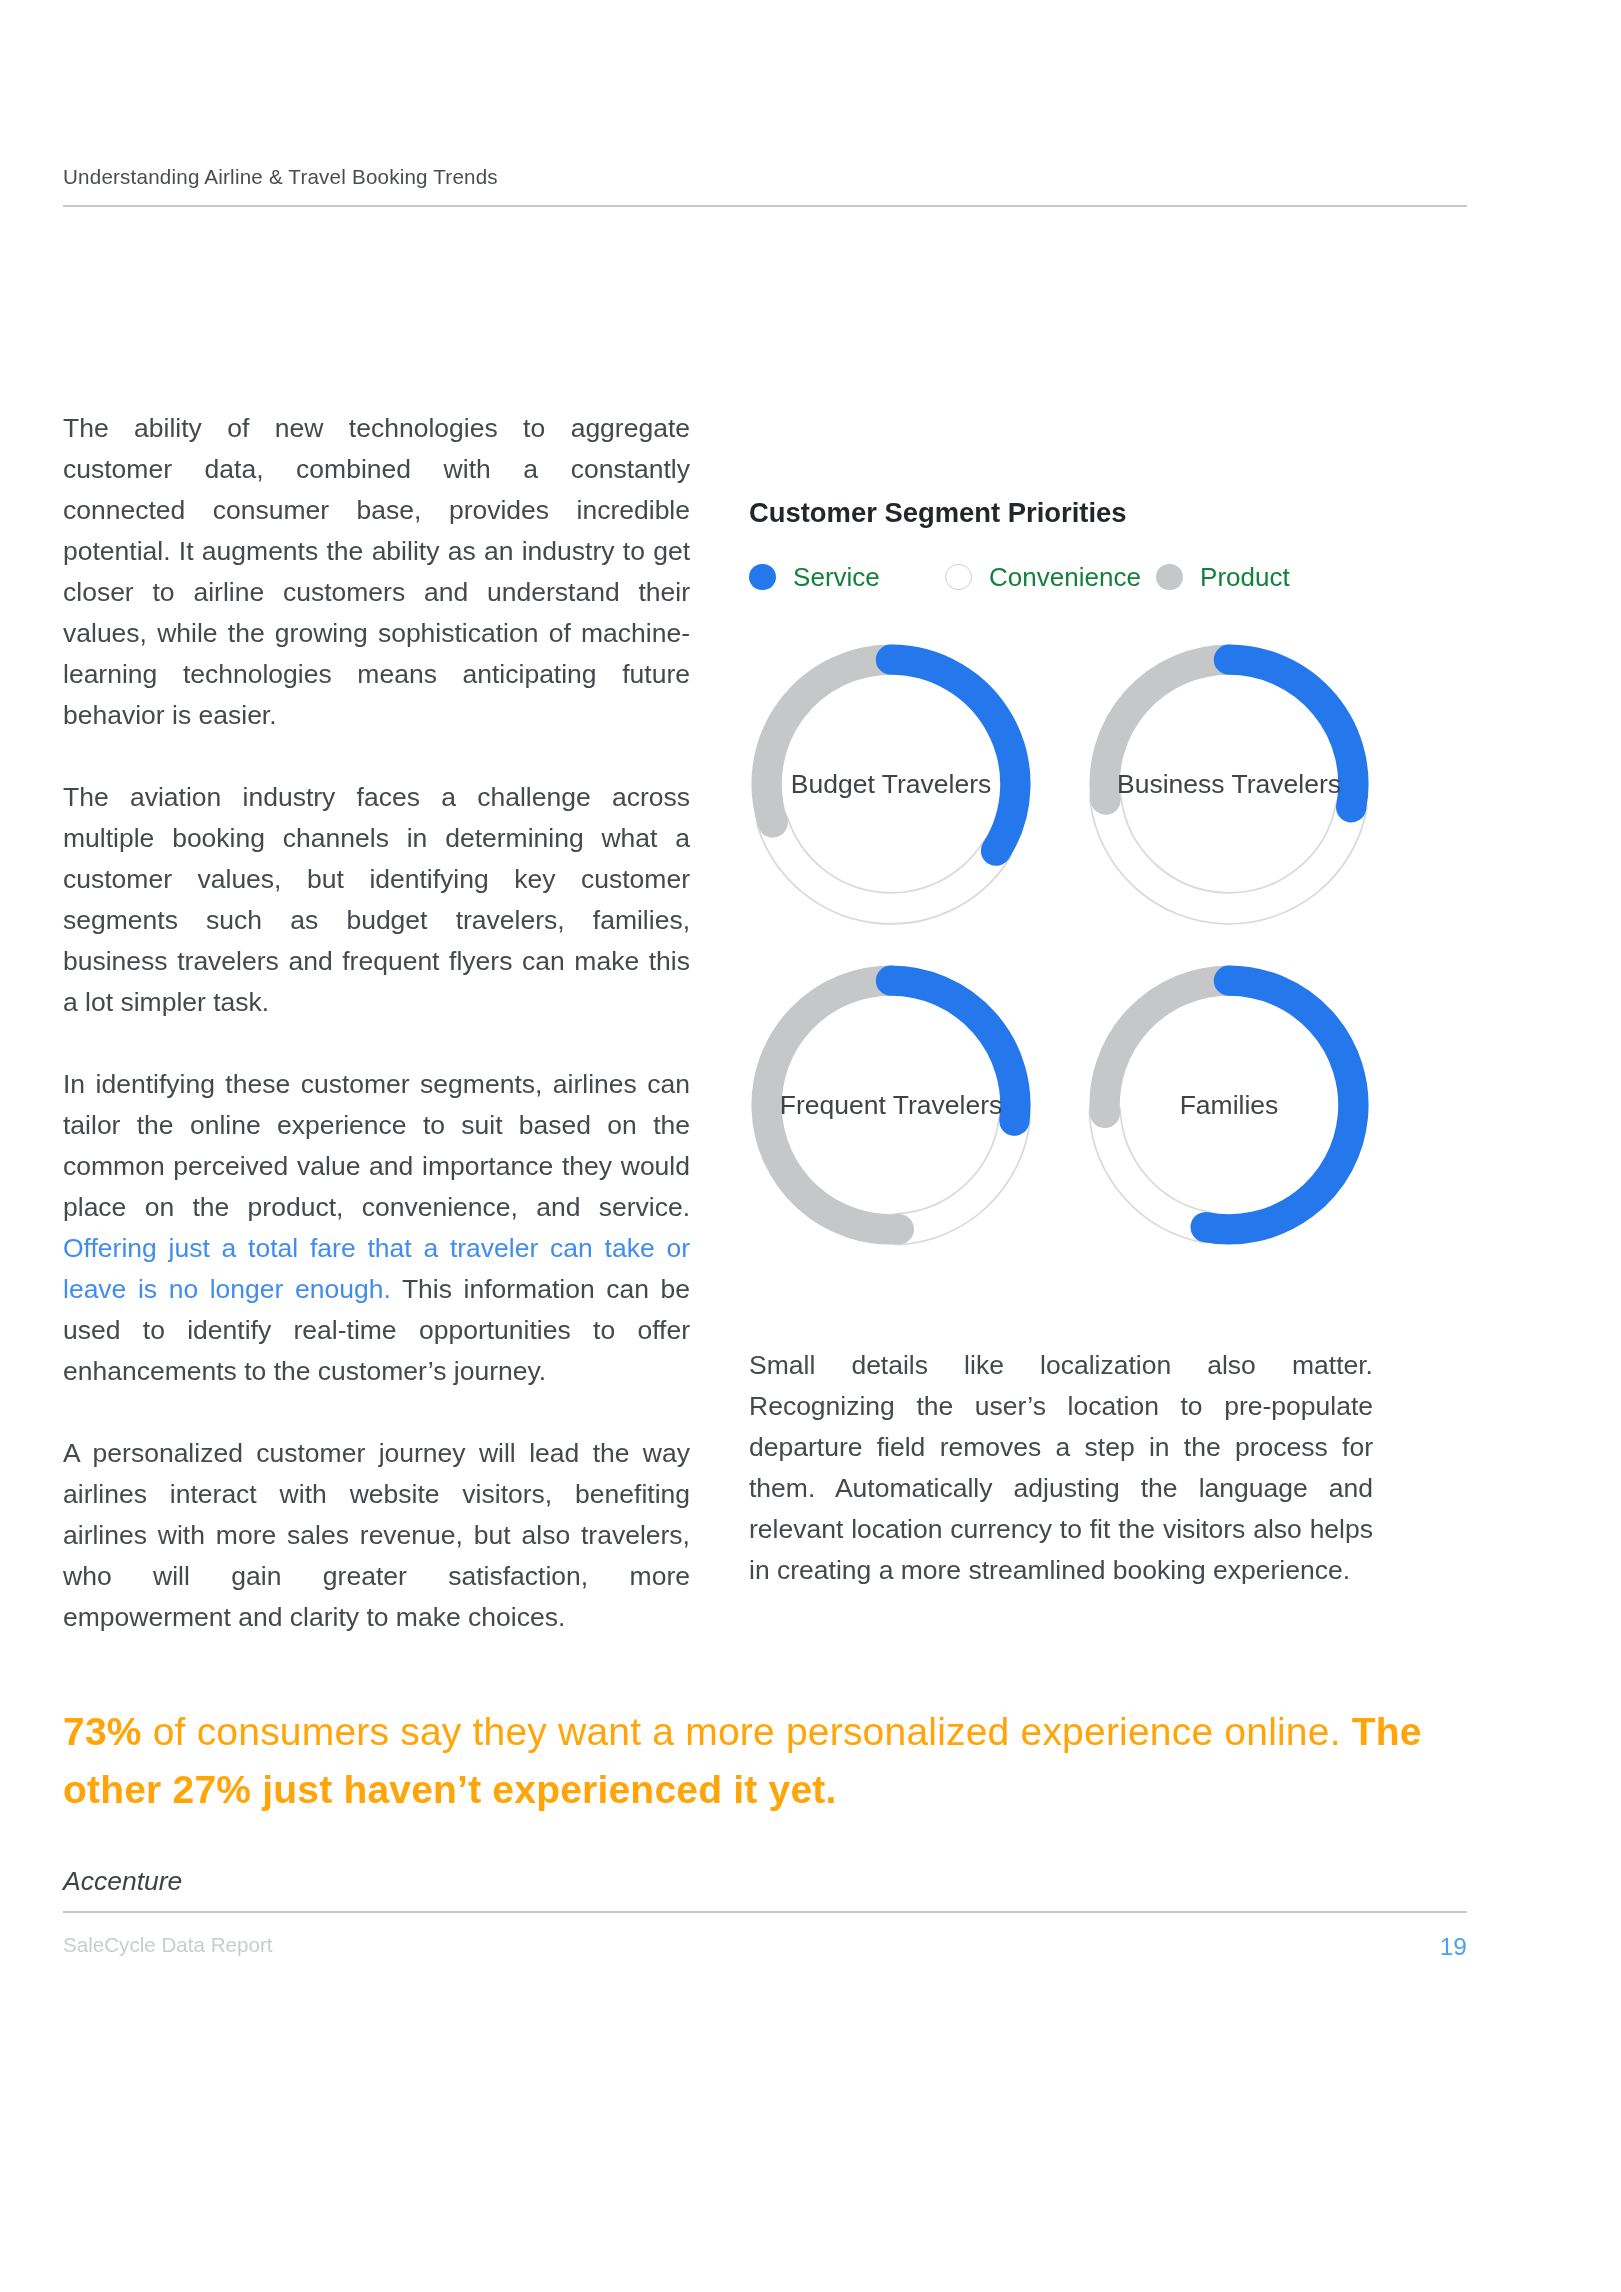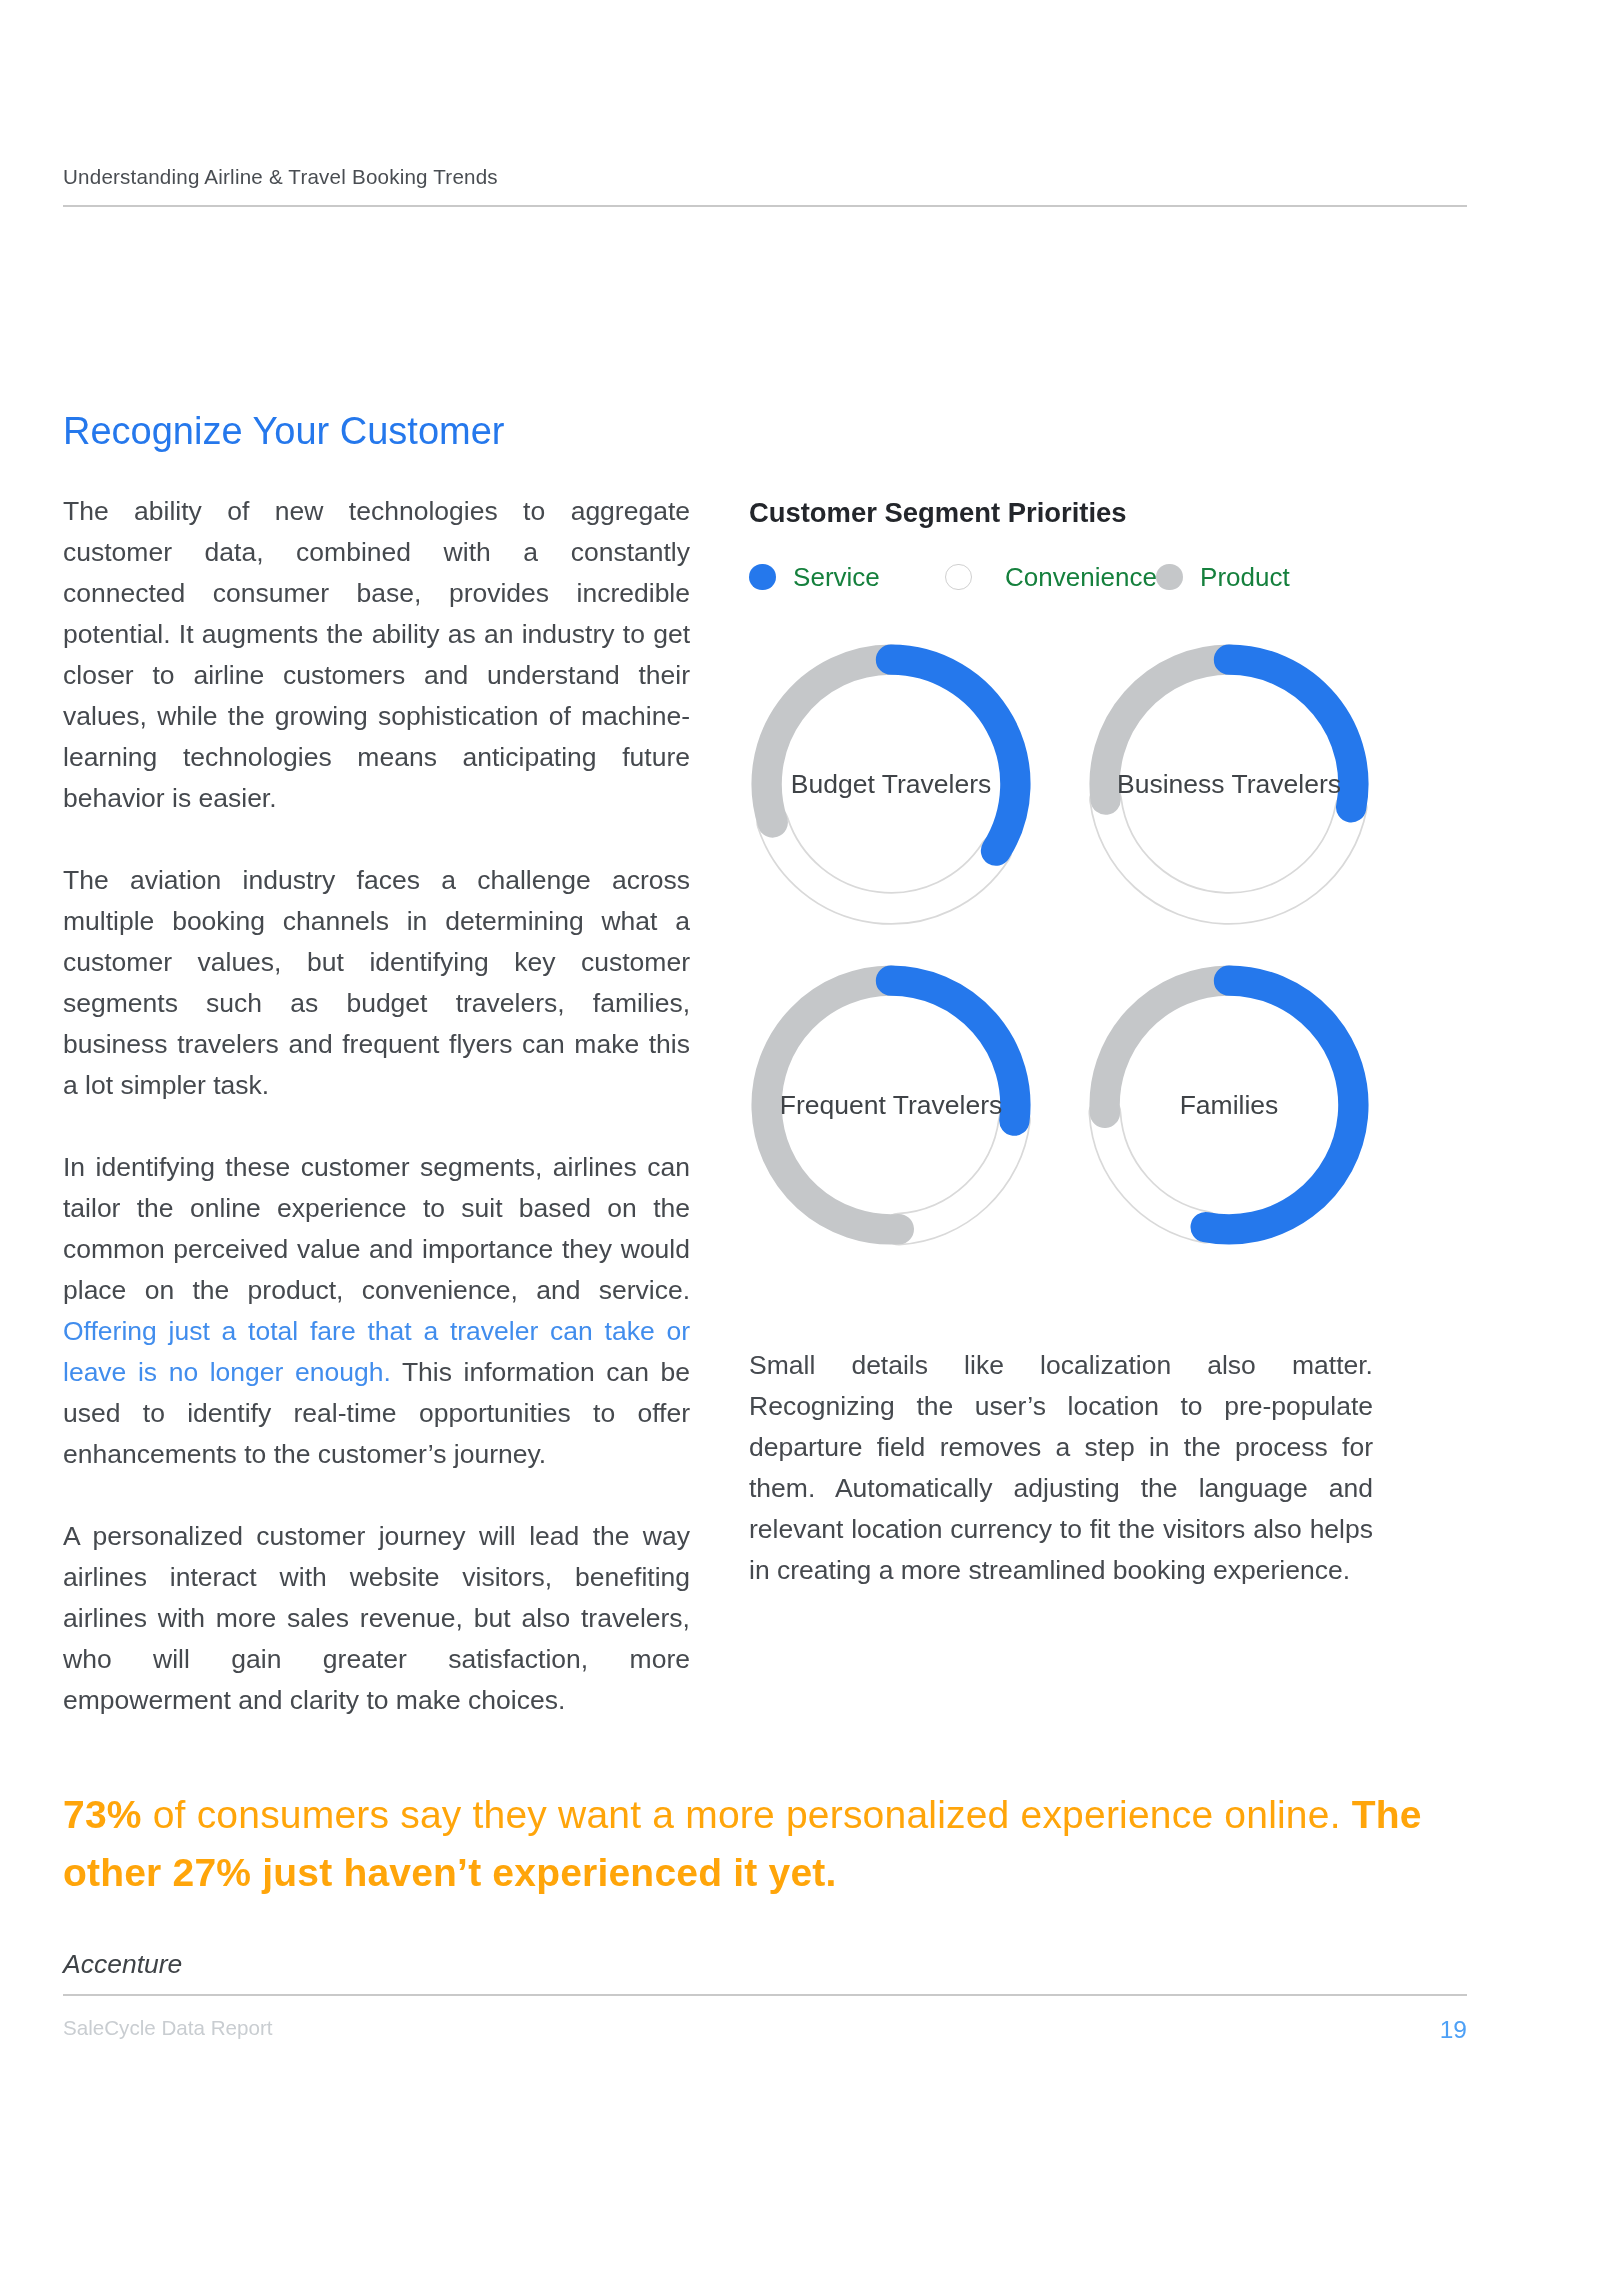--- a/index.html
+++ b/index.html
@@ -52,21 +52,21 @@
   }
   .legend{
     display:flex;
     align-items:center;
     margin-top:33px;
     height:31px;
   }
   .legend-item{display:flex;align-items:center;}
   .legend-item + .legend-item{margin-left:0;}
   .legend-item:nth-child(1){width:196px;}
-  .legend-item:nth-child(2){width:211px;gap:16px;}
+  .legend-item:nth-child(2){width:211px;}
   .swatch{
     width:26.5px;height:26.5px;border-radius:50%;
     margin-right:17.6px;
     box-sizing:border-box;
     flex:0 0 26.5px;
   }
   .swatch.outlined{border:1.5px solid #d0d0d0;background:#fff;}
   .legend-label{font-size:26px;color:#15803d;}
   .donut-grid{
     margin-top:49px;
@@ -113,21 +113,20 @@
 
 <div class="page">
 
   <header>
     <div class="header-title">Understanding Airline &amp; Travel Booking Trends</div>
     <div class="rule"></div>
   </header>
 
   <main class="columns">
     <section class="col-left">
-      <h1>Recognize Your Customer</h1>
       <div class="body-copy" id="left-paragraphs">
           <p><span>The ability of new technologies to aggregate customer data, combined with a constantly connected consumer base, provides incredible potential. It augments the ability as an industry to get closer to airline customers and understand their values, while the growing sophistication of machine-learning technologies means anticipating future behavior is easier.</span></p>
           <p><span>The aviation industry faces a challenge across multiple booking channels in determining what a customer values, but identifying key customer segments such as budget travelers, families, business travelers and frequent flyers can make this a lot simpler task.</span></p>
           <p><span>In identifying these customer segments, airlines can tailor the online experience to suit based on the common perceived value and importance they would place on the product, convenience, and service. </span><span class="accent">Offering just a total fare that a traveler can take or leave is no longer enough.</span><span> This information can be used to identify real-time opportunities to offer enhancements to the customer’s journey.</span></p>
           <p><span>A personalized customer journey will lead the way airlines interact with website visitors, benefiting airlines with more sales revenue, but also travelers, who will gain greater satisfaction, more empowerment and clarity to make choices.</span></p>
         </div>
     </section>
 
     <div class="col-gap"></div>
 

